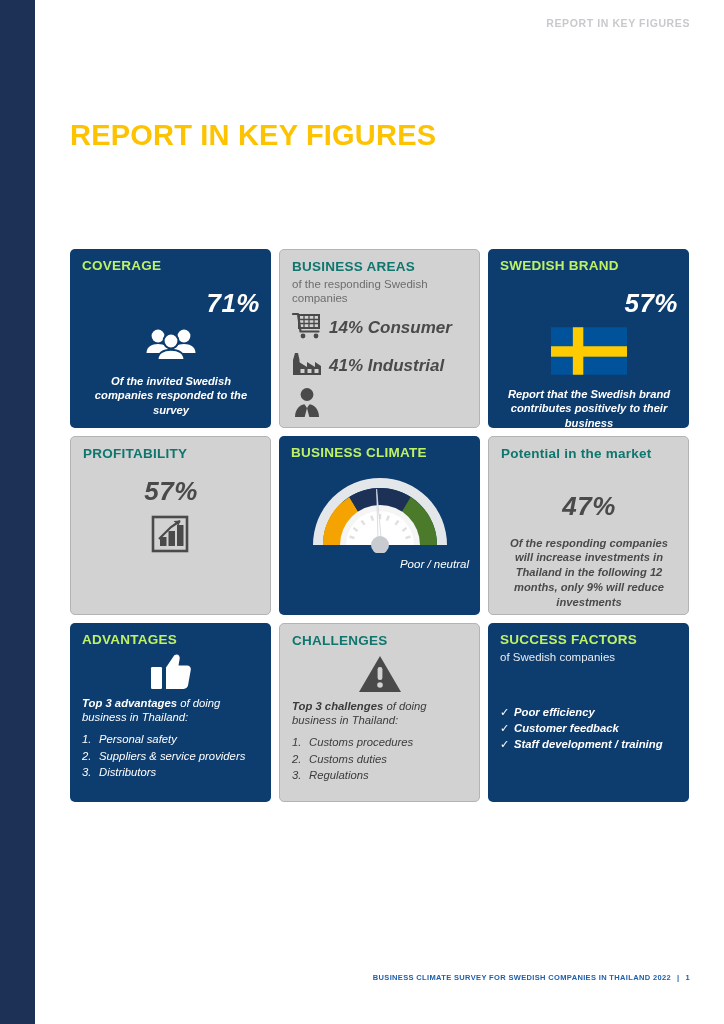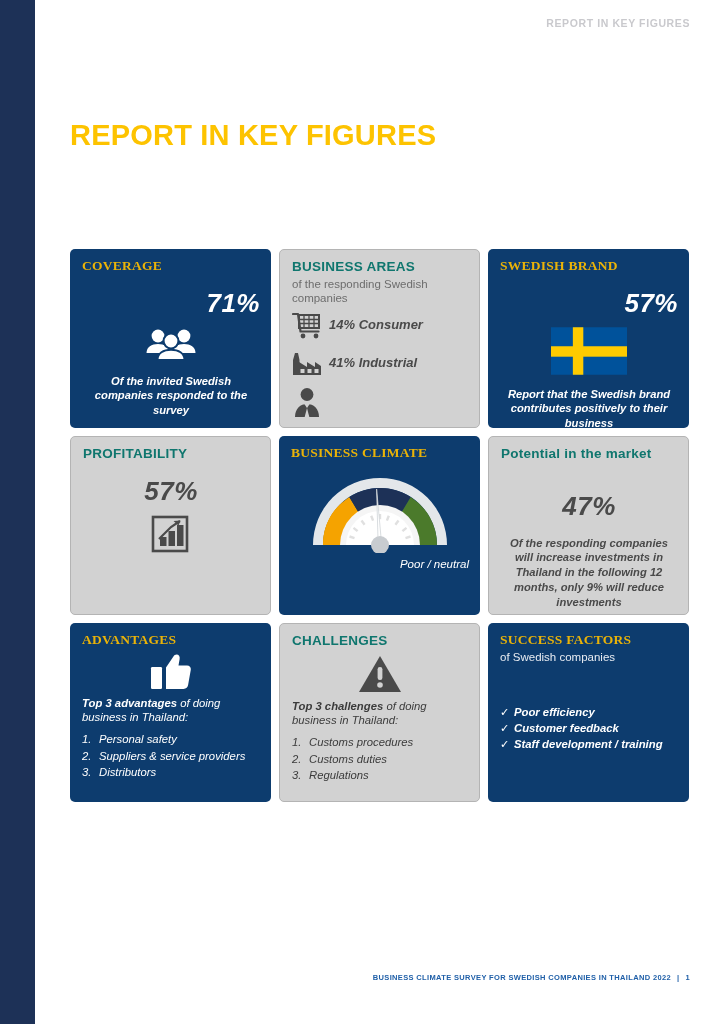--- a/index.html
+++ b/index.html
@@ -81,21 +81,21 @@
     border: 1px solid #b4b4b4;
   }
 
   .card-title {
     font-size: 13.5px;
     font-weight: bold;
     letter-spacing: 0.25px;
     line-height: 1.15;
     margin: 0 0 2px 0;
   }
-  .card.navy .card-title { color: #eab308; font-family: Liberation Serif, serif; }
+  .card.navy .card-title { color: #bef264; }
   .card.grey .card-title { color: #0f766e; }
 
   .card-subtitle {
     font-size: 11.5px;
     line-height: 1.22;
     margin: 0;
   }
   .card.grey .card-subtitle { color: #6d6d6d; }
   .card.navy .card-subtitle { color: #e8ecf2; }
 
@@ -136,21 +136,21 @@
   }
   .ba-icon {
     width: 34px;
     min-width: 34px;
     height: 30px;
     display: flex;
     align-items: center;
     justify-content: flex-start;
   }
   .ba-label {
-    font-size: 13px;
+    font-size: 17px;
     font-style: italic;
     font-weight: bold;
     color: #4a4a4a;
     line-height: 1.25;
     padding-top: 6px;
     margin-left: 3px;
   }
 
   
   .intro {

